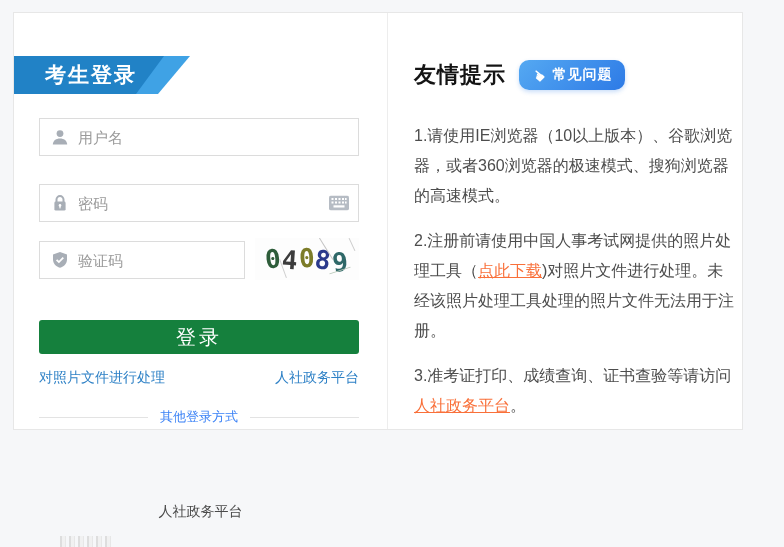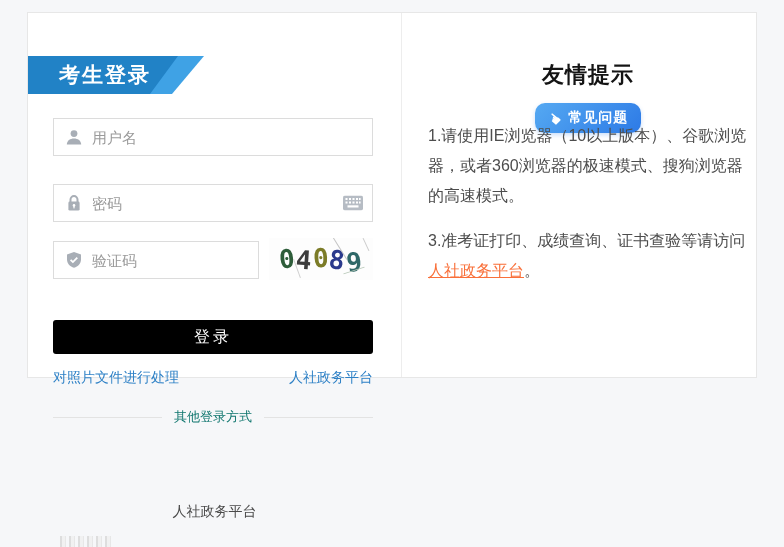--- a/index.html
+++ b/index.html
@@ -7,21 +7,21 @@
   body {
     font-family: "Liberation Sans", "DejaVu Sans", sans-serif;
     background:#f6f7f9;
     position:relative;
     overflow:hidden;
   }
   #stage { position:absolute; inset:0; width:784px; height:547px; }
 
   
   .panel {
-    position:absolute; left:27px; top:12px; width:730px; height:366px;
+    position:absolute; left:13px; top:12px; width:730px; height:418px;
     background:#ffffff; border:1px solid #e7e7e7;
   }
   .v-divider {
     position:absolute; left:373px; top:0; width:1px; height:100%;
     background:#ededed;
   }
 
   
   .banner { position:absolute; left:0; top:43px; width:200px; height:38px; }
   .banner .light {
@@ -66,51 +66,51 @@
   }
   .noise { position:absolute; background:none; border-top:1px solid #c3c3c3; }
   .n1 { left:58px; top:10px; width:26px; transform:rotate(58deg); }
   .n2 { left:18px; top:30px; width:20px; transform:rotate(70deg); border-color:#cfcfcf; }
   .n3 { left:74px; top:32px; width:22px; transform:rotate(-18deg); border-color:#b9c9b9; }
   .n4 { left:90px; top:6px;  width:14px; transform:rotate(65deg); border-color:#cccccc; }
 
   
   .login-btn {
     position:absolute; left:25px; top:307px; width:320px; height:34px;
-    background:#000000; border:none; border-radius:3px; color:#fff;
-    font-size:16px; letter-spacing:3px; cursor:pointer; font-family:inherit;
+    background:#15803d; border:none; border-radius:3px; color:#fff;
+    font-size:20px; letter-spacing:3px; cursor:pointer; font-family:inherit;
   }
   .links-row {
     position:absolute; left:25px; top:356px; width:320px;
     display:flex; justify-content:space-between; font-size:14px;
   }
   .links-row a { color:#2e81c6; text-decoration:none; cursor:pointer; }
 
   .other-divider {
     position:absolute; left:25px; top:396px; width:320px; height:16px;
     display:flex; align-items:center; gap:12px;
   }
   .other-divider .line { flex:1; height:1px; background:#e3e3e3; }
-  .other-divider .lbl { font-size:13px; color:#0f766e; white-space:nowrap; }
+  .other-divider .lbl { font-size:13px; color:#3b82f6; white-space:nowrap; }
 
   
   .logo-wrap {
     position:absolute; left:158px; top:422px; width:56px; height:56px;
     border-radius:50%; background:#f2f2f2; cursor:pointer;
     display:flex; align-items:center; justify-content:center;
   }
   .platform-label {
     position:absolute; left:0; top:490px; width:373px; text-align:center;
     font-size:14px; color:#4a4a4a;
   }
 
   
   .tips-head {
     position:absolute; left:400px; top:47px; width:320px;
-    display:flex; align-items:center; gap:13px;flex-direction:column;
+    display:flex; gap:13px;
   }
   .tips-title { font-size:22px; font-weight:bold; color:#141414; letter-spacing:1px; }
   .faq-badge {
     height:30px; padding:0 13px; border-radius:10px;
     background:linear-gradient(135deg,#55a9f2,#2d7ae6);
     display:flex; align-items:center; gap:7px; cursor:pointer; border:none;
     box-shadow:0 2px 4px rgba(45,122,230,.25);
   }
   .faq-badge .hand { color:#fff; font-size:15px; display:inline-block; transform:rotate(40deg); line-height:1; }
   .faq-badge .faq-txt { color:#fff; font-size:14px; font-weight:bold; letter-spacing:1px; }
@@ -215,18 +215,19 @@
     <div class="tips-head">
       <span class="tips-title">友情提示</span>
       <button class="faq-badge">
         <span class="hand">☚</span>
         <span class="faq-txt">常见问题</span>
       </button>
     </div>
 
     <div class="tips-body">
         <p><span>1.请使用IE浏览器（10以上版本）、谷歌浏览器，或者360浏览器的极速模式、搜狗浏览器的高速模式。</span></p>
+        <p><span>2.注册前请使用中国人事考试网提供的照片处理工具（</span><a class="tip-link" href="#">点此下载</a><span>)对照片文件进行处理。未经该照片处理工具处理的照片文件无法用于注册。</span></p>
         <p><span>3.准考证打印、成绩查询、证书查验等请访问</span><a class="tip-link" href="#">人社政务平台</a><span>。</span></p>
       </div>
   </div>
 
   <div class="artifact"></div>
 </div>
 
 </body></html>

